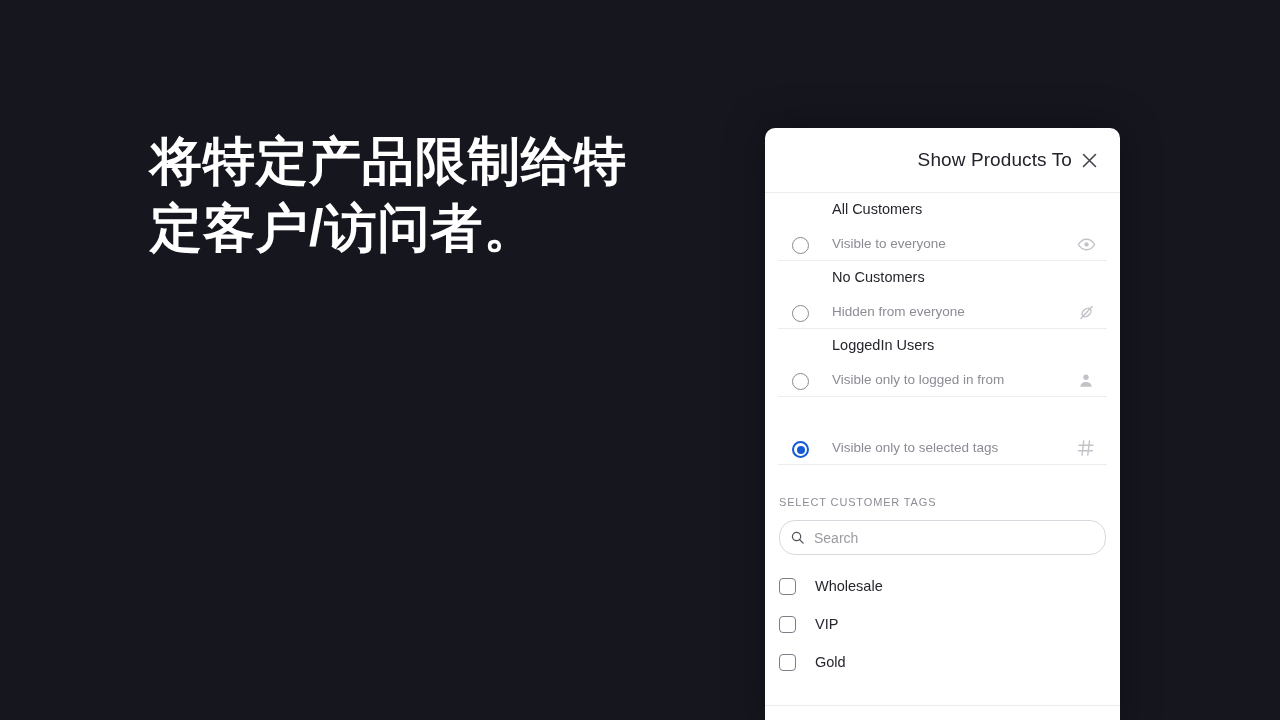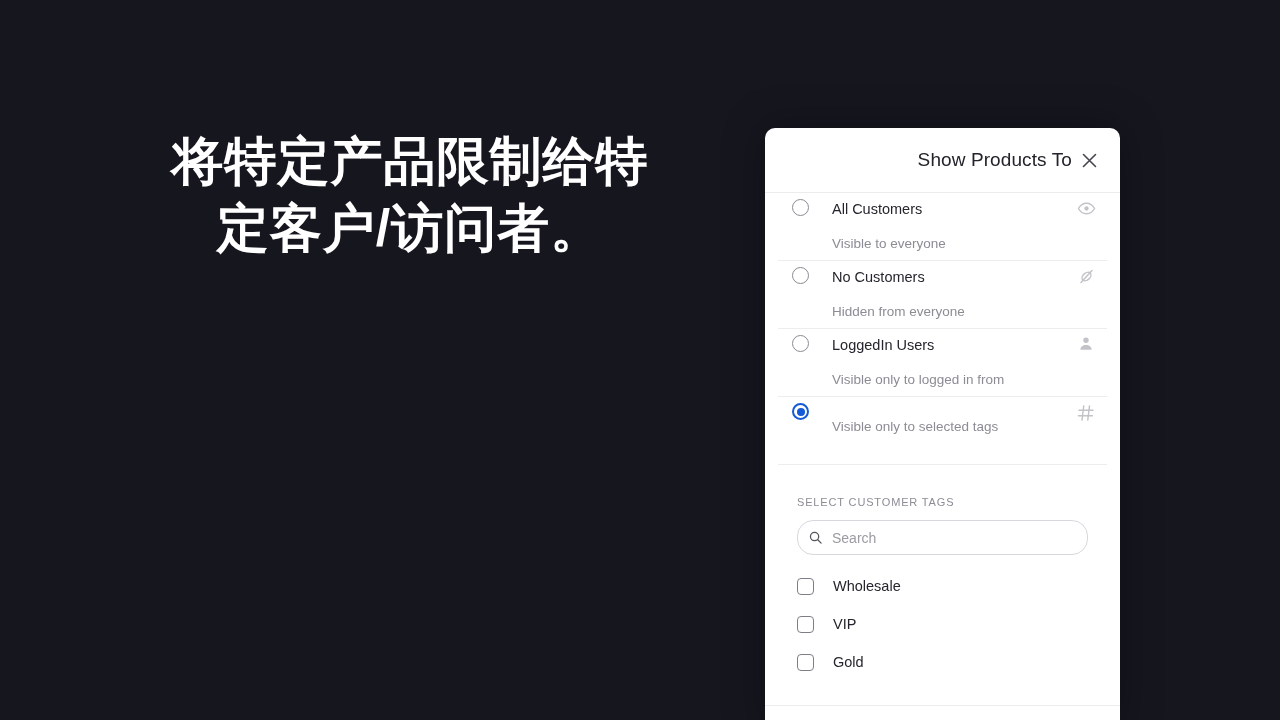--- a/index.html
+++ b/index.html
@@ -15,21 +15,21 @@
     font-family: "Liberation Sans", sans-serif;
     position: relative;
   }
 
   
   .headline {
     position: absolute;
     left: 150px;
     top: 128px;
     width: 520px;
-    text-align: center;
+    text-align: left;
     color: #ffffff;
     font-size: 52px;
     font-weight: bold;
     line-height: 1.28;
     letter-spacing: 1px;
     white-space: pre-wrap;
   }
 
   
   .panel {
@@ -72,21 +72,21 @@
 
   .close-btn svg { display: block; }
 
   
   .options {
     padding: 0 13px;
   }
 
   .option-row {
     display: flex;
-    align-items: flex-start;
+    align-items: flex-end;
     min-height: 68px;
     border-bottom: 1px solid #ededed;
     cursor: pointer;
     padding: 6px 0;
   }
 
   .option-row:last-child { border-bottom: 1px solid #ededed; }
 
   .radio {
     width: 17px;
@@ -135,21 +135,21 @@
     width: 30px;
     flex: 0 0 auto;
     display: flex;
     align-items: center;
     justify-content: center;
     color: #c2c2c8;
     margin-right: 6px;
   }
 
   
-  .tags-section { padding: 0 18px; }
+  .tags-section { padding: 0 0; }
 
   .section-label {
     font-size: 11px;
     color: #8c8c95;
     letter-spacing: 0.85px;
     margin-top: 31px;
     margin-left: 14px;
     margin-bottom: 12px;
   }
 

